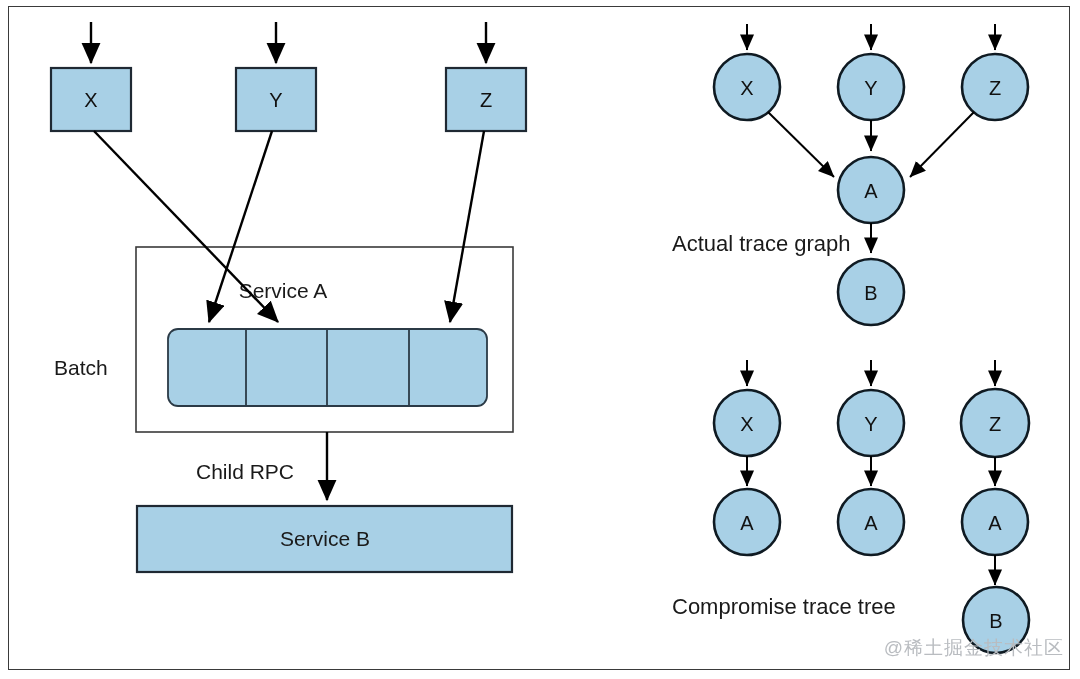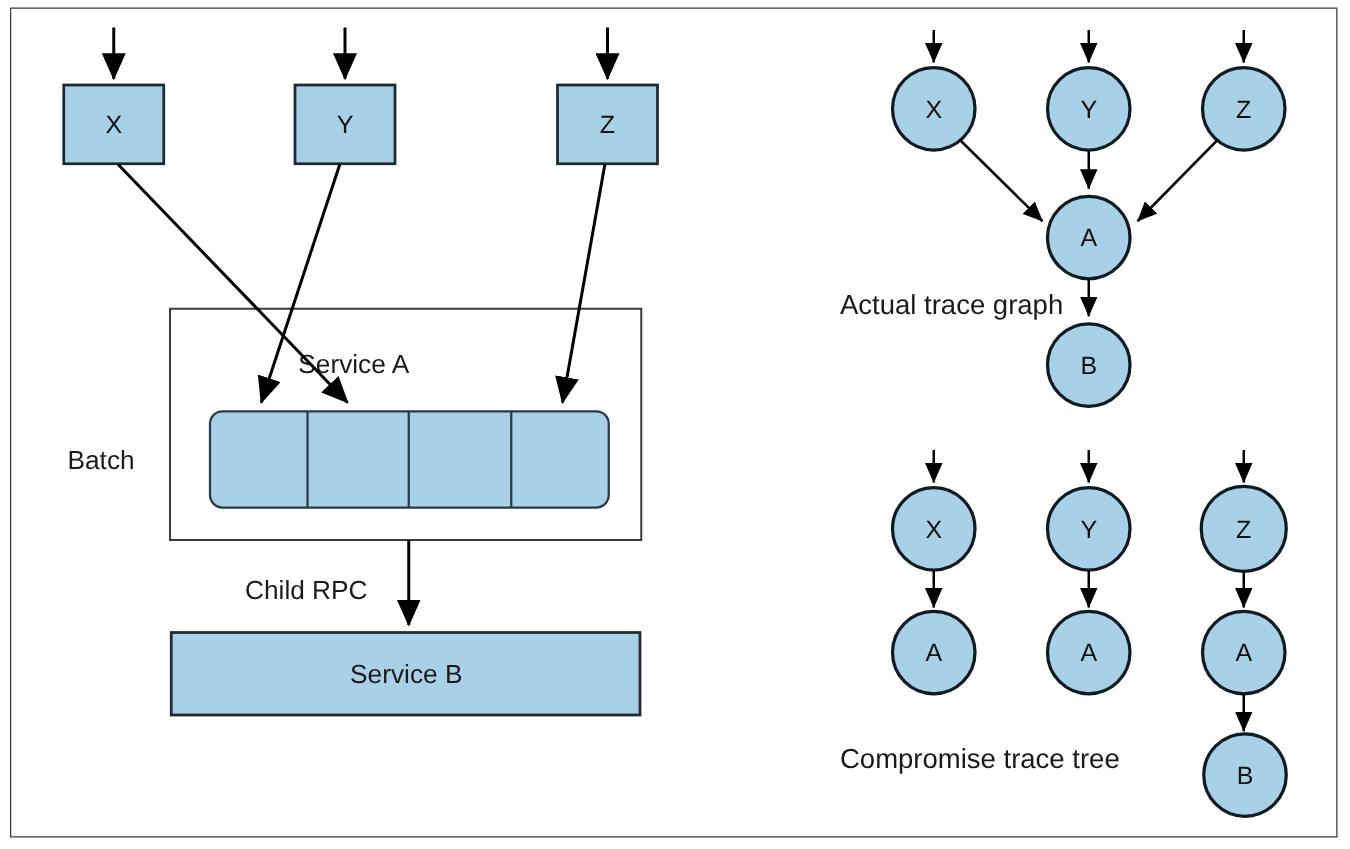--- a/index.html
+++ b/index.html
@@ -210,14 +210,15 @@
 
     <circle class="node-circle" cx="996" cy="620" r="33"></circle>
     <text class="node-text" x="996" y="621">B</text>
 
     <text class="caption-text" x="672" y="614">Compromise trace tree</text>
 
   </svg>
 
   <div id="figure-border"></div>
 
+  <div class="watermark">@稀土掘金技术社区</div>
 
 </div>
 
 </body></html>

